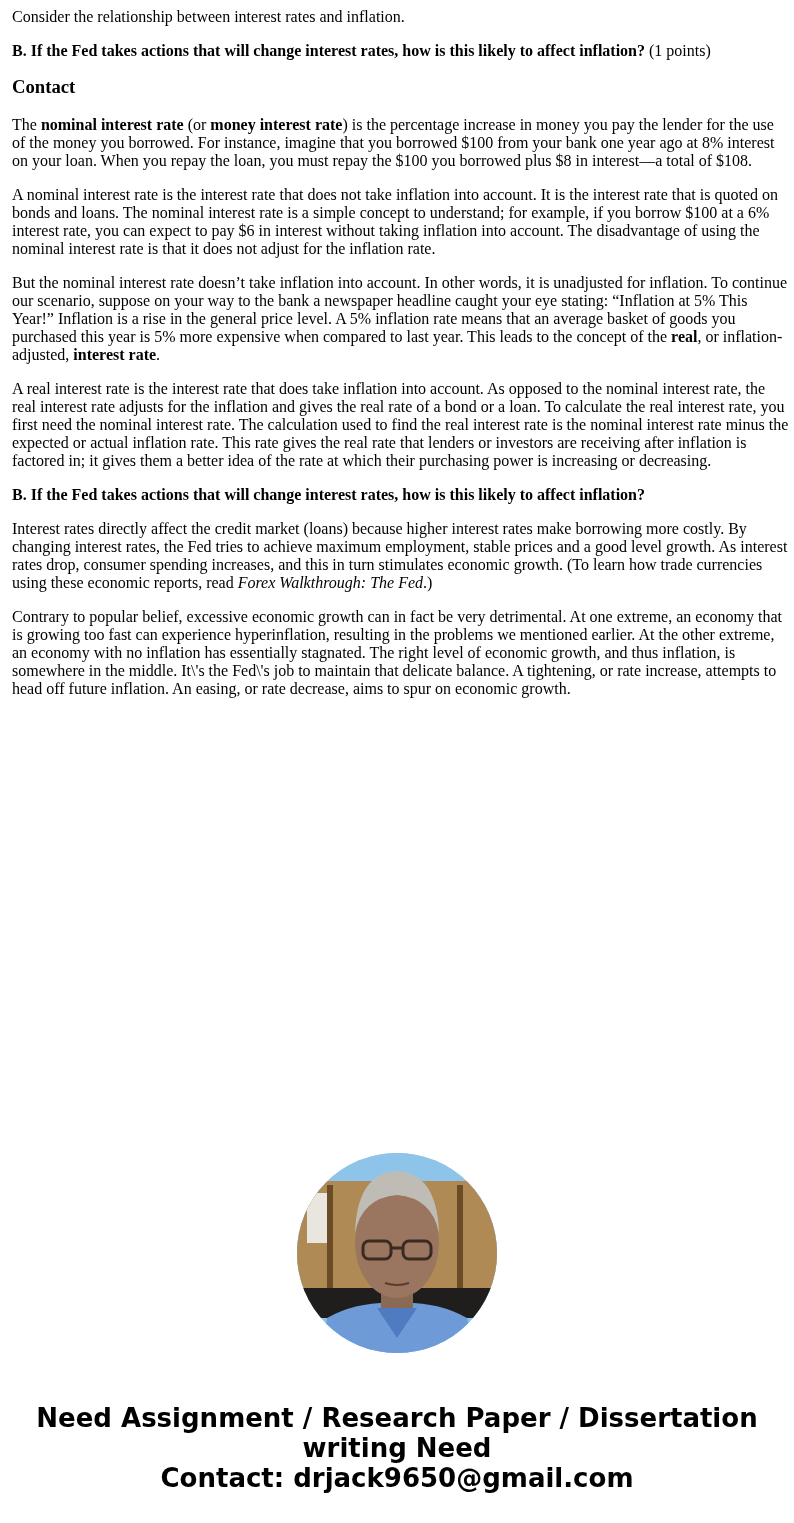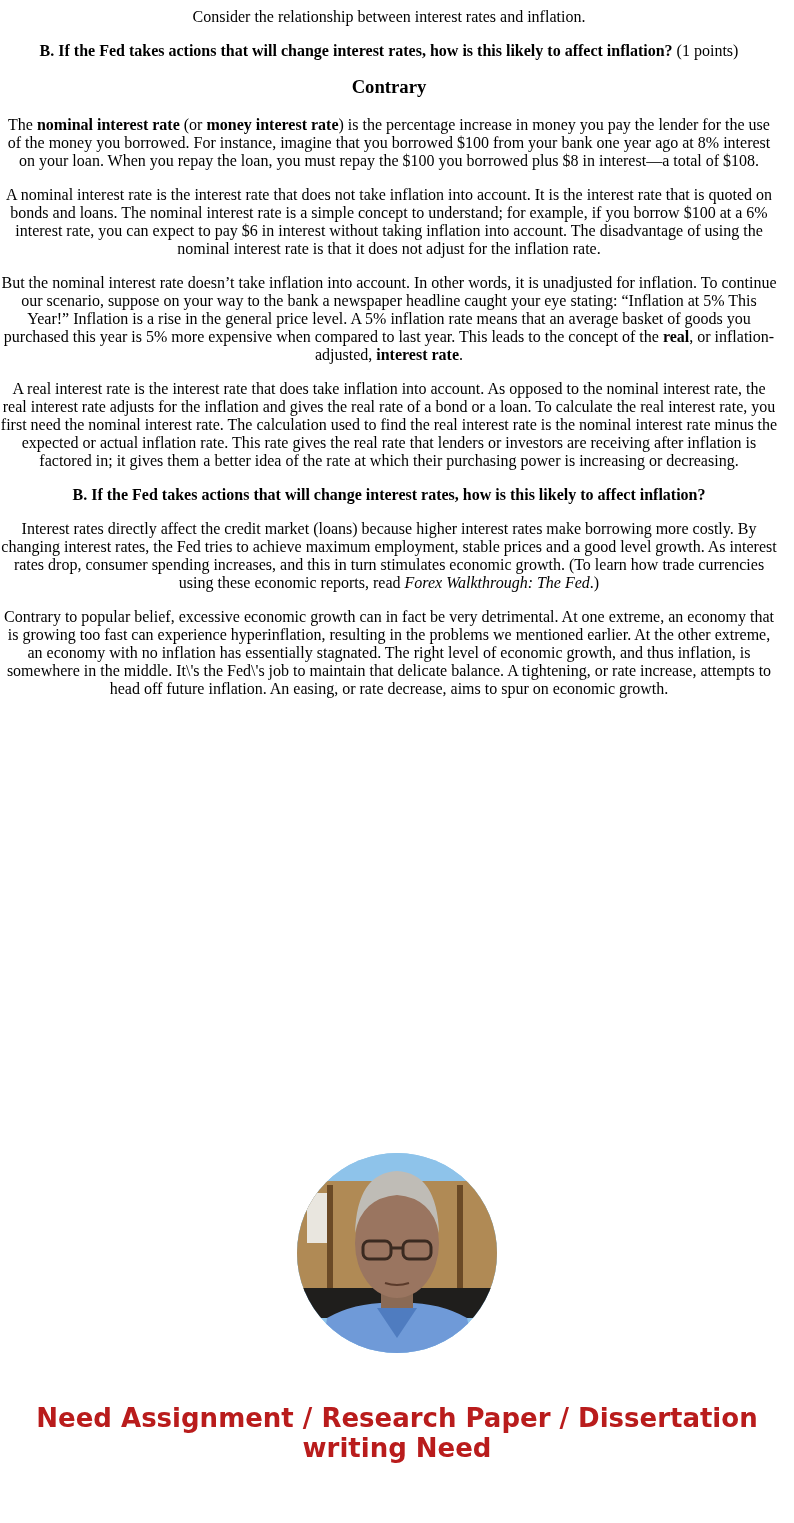--- a/index.html
+++ b/index.html
@@ -12,24 +12,23 @@
       height: 1523px;
       position: relative;
       overflow: hidden;
       font-family: "Liberation Serif", serif;
       font-size: 16px;
       line-height: 18px;
       color: #000000;
     }
     .content {
       position: absolute;
-      left: 0;
+      left: 12px;
       top: 0;
       width: 778px;
-      text-align: center;
     }
     p {
       margin: 0 0 16px 0;
     }
     .intro { margin-top: 8px; }
     h3 {
       font-size: 18.7px;
       font-weight: bold;
       margin: 0 0 18px 0;
       line-height: 22px;
@@ -47,31 +46,31 @@
     .promo {
       position: absolute;
       left: 0;
       top: 1403px;
       width: 794px;
       text-align: center;
       font-family: "DejaVu Sans", sans-serif;
       font-weight: bold;
       font-size: 26px;
       line-height: 30px;
-      color: #b91c1c;
+      color: #000000;
     }
   </style>
 </head>
 <body>
 
 <div class="content">
   <p class="intro">Consider the relationship between interest rates and inflation.</p>
   <p><b>B. If the Fed takes actions that will change interest rates, how is this likely to affect inflation?</b><span> (1 points)</span></p>
 
-  <h3>Contrary</h3>
+  <h3>Contact</h3>
 
   <p><span>The </span><b>nominal interest rate</b><span> (or </span><b>money interest rate</b><span>) is the percentage increase in money you pay the lender for the use of the money you borrowed. For instance, imagine that you borrowed $100 from your bank one year ago at 8% interest on your loan. When you repay the loan, you must repay the $100 you borrowed plus $8 in interest—a total of $108.</span></p>
 
   <p>A nominal interest rate is the interest rate that does not take inflation into account. It is the interest rate that is quoted on bonds and loans. The nominal interest rate is a simple concept to understand; for example, if you borrow $100 at a 6% interest rate, you can expect to pay $6 in interest without taking inflation into account. The disadvantage of using the nominal interest rate is that it does not adjust for the inflation rate.</p>
 
   <p><span>But the nominal interest rate doesn’t take inflation into account. In other words, it is unadjusted for inflation. To continue our scenario, suppose on your way to the bank a newspaper headline caught your eye stating: “Inflation at 5% This Year!” Inflation is a rise in the general price level. A 5% inflation rate means that an average basket of goods you purchased this year is 5% more expensive when compared to last year. This leads to the concept of the </span><b>real</b><span>, or inflation-adjusted, </span><b>interest rate</b><span>.</span></p>
 
   <p>A real interest rate is the interest rate that does take inflation into account. As opposed to the nominal interest rate, the real interest rate adjusts for the inflation and gives the real rate of a bond or a loan. To calculate the real interest rate, you first need the nominal interest rate. The calculation used to find the real interest rate is the nominal interest rate minus the expected or actual inflation rate. This rate gives the real rate that lenders or investors are receiving after inflation is factored in; it gives them a better idea of the rate at which their purchasing power is increasing or decreasing.</p>
 
   <p><b>B. If the Fed takes actions that will change interest rates, how is this likely to affect inflation?</b></p>
@@ -97,13 +96,14 @@
     <rect x="66" y="88" width="28" height="18" rx="6" fill="none" stroke="#3a2a20" stroke-width="3"></rect>
     <rect x="106" y="88" width="28" height="18" rx="6" fill="none" stroke="#3a2a20" stroke-width="3"></rect>
     <line x1="94" y1="95" x2="106" y2="95" stroke="#3a2a20" stroke-width="3"></line>
     <path d="M88 130 Q100 134 112 130" stroke="#5a3a2a" stroke-width="2" fill="none"></path>
   </svg>
 </div>
 
 <div class="promo">
   <div>Need Assignment / Research Paper / Dissertation</div>
   <div>writing Need</div>
+  <div>Contact: drjack9650@gmail.com</div>
 </div>
 
 </body></html>

